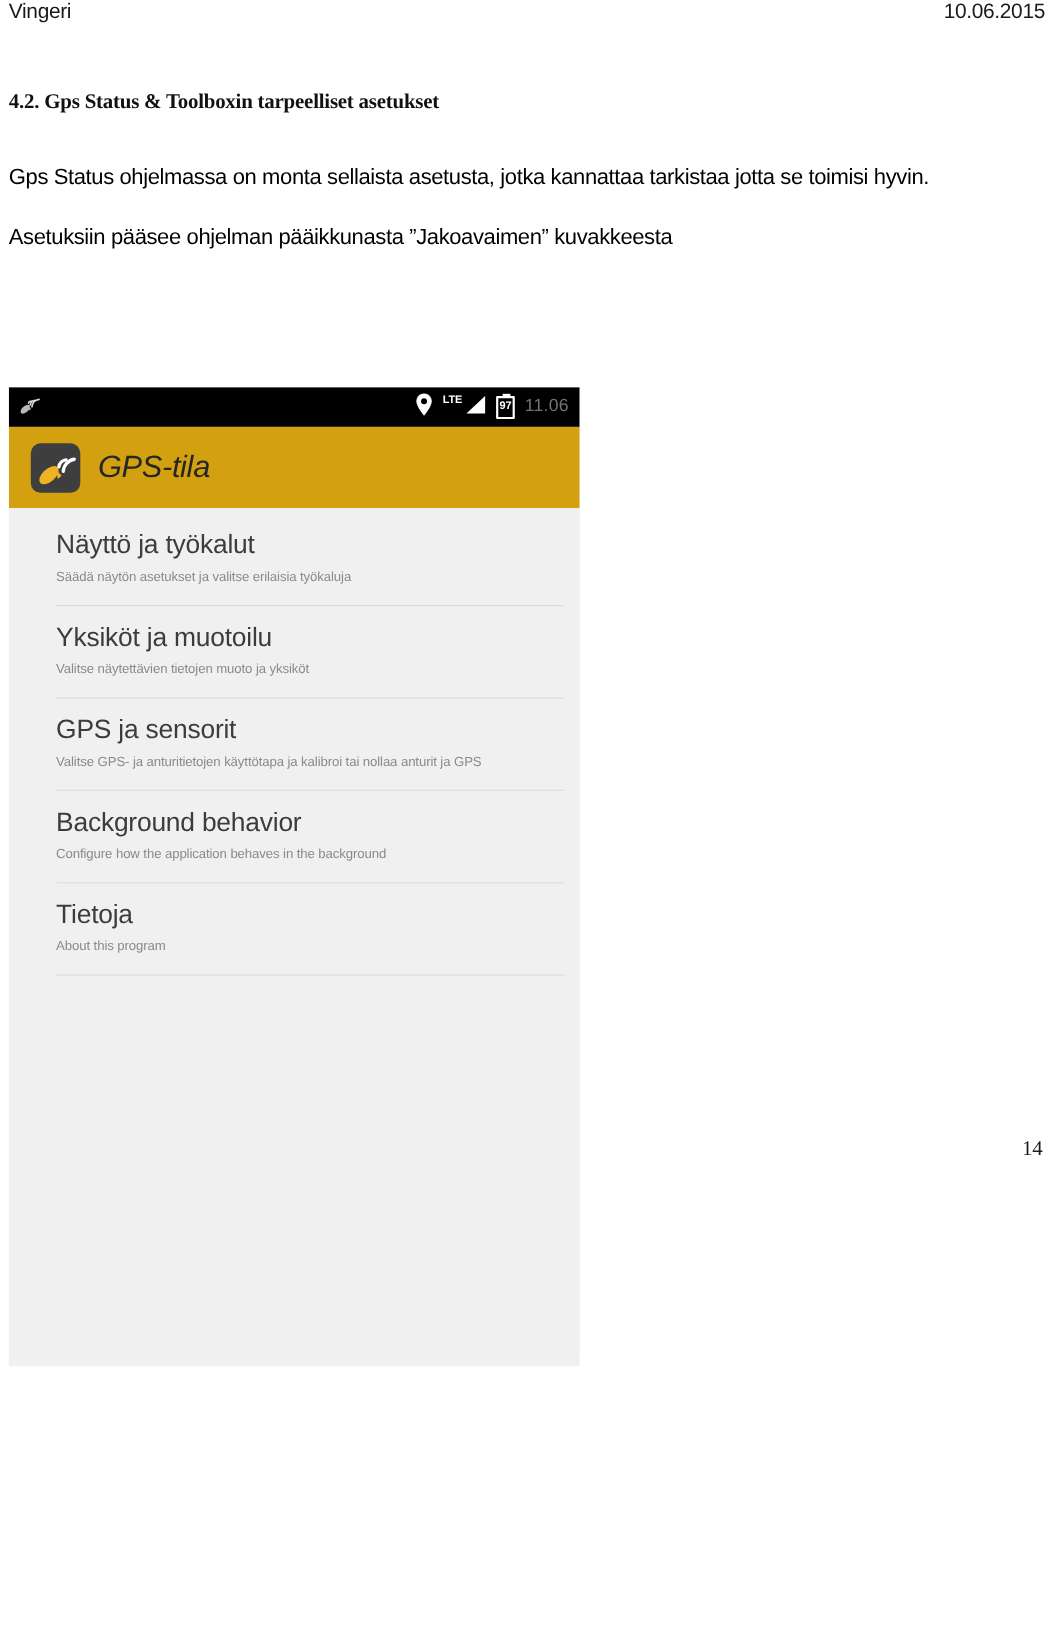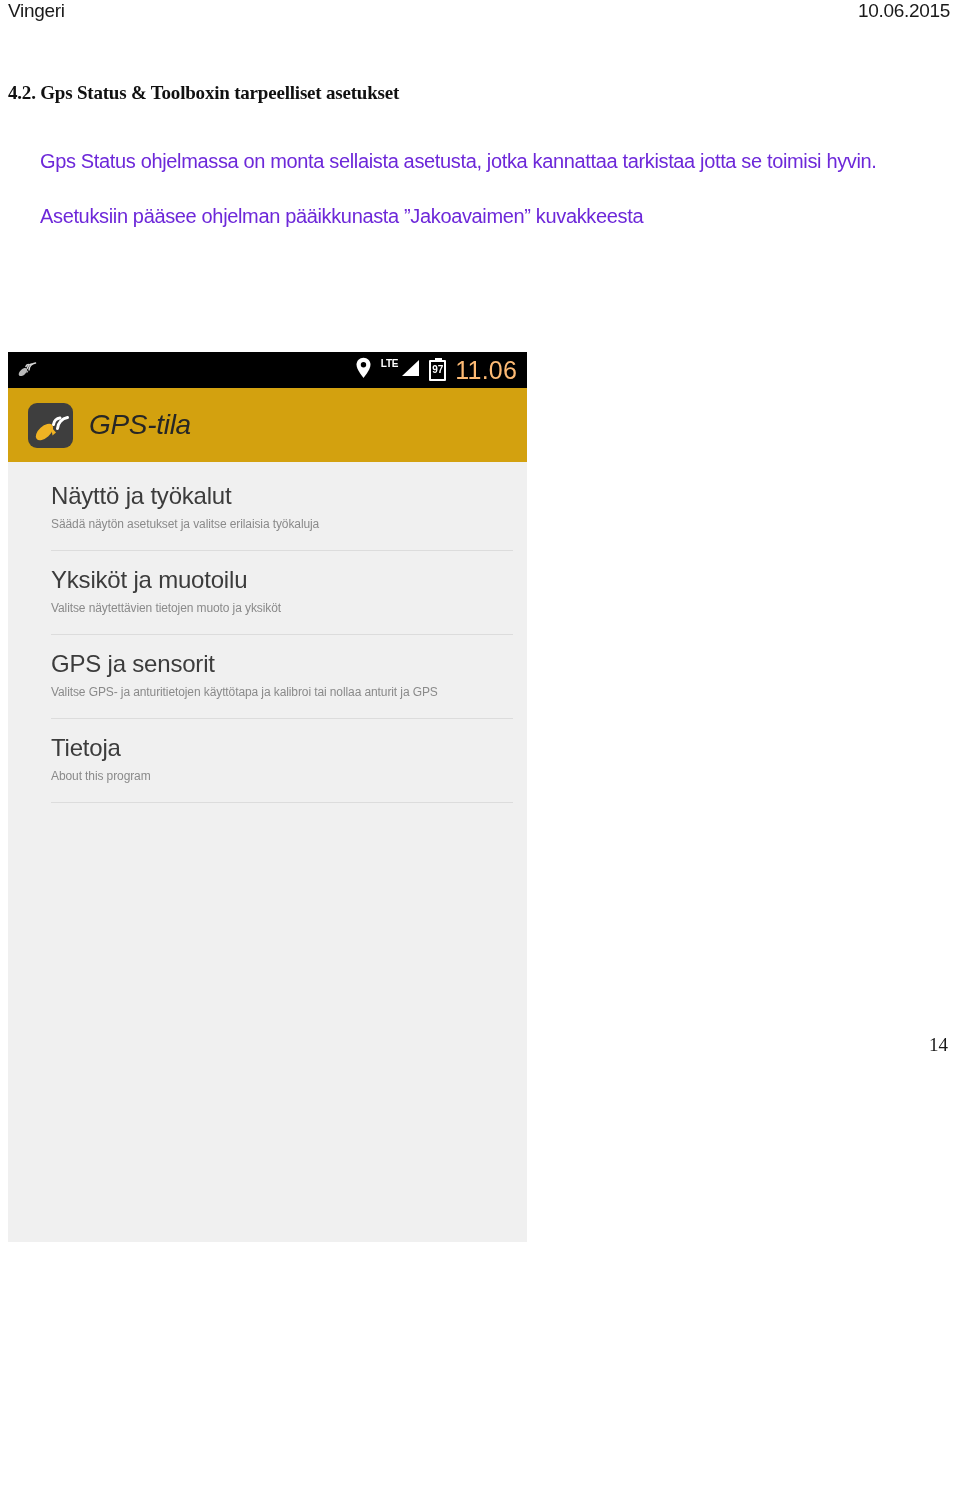--- a/index.html
+++ b/index.html
@@ -54,24 +54,23 @@
     white-space: nowrap;
     margin-top: 20px;
   }
 
   
   .body-par {
     position: absolute;
     left: 8px;
     font-family: "Liberation Sans", sans-serif;
     font-size: 20px;
-    color: #6d28d9;
+    color: #000000;
     letter-spacing: -0.35px;
     white-space: nowrap;
-    margin-left: 32px;
   }
   .body-par.p1 { top: 150px; }
   .body-par.p2 { top: 205px; }
 
   
   .page-number {
     position: absolute;
     right: 12px;
     bottom: 8px;
     font-family: "Liberation Serif", serif;
@@ -149,22 +148,22 @@
     background: #ffffff;
   }
   .battery-level {
     font-size: 10px;
     font-weight: bold;
     color: #ffffff;
     font-family: "Liberation Sans", sans-serif;
     line-height: 1;
   }
   .clock {
-    color: #fdba74;
-    font-size: 25px;
+    color: #737373;
+    font-size: 16px;
     font-family: "Liberation Sans", sans-serif;
     letter-spacing: 0.2px;
   }
 
   
   .app-bar {
     height: 74px;
     background: #d3a10f;
     display: flex;
     align-items: center;
@@ -316,20 +315,24 @@
       <div class="setting-item">
         <div class="setting-title">Yksiköt ja muotoilu</div>
         <div class="setting-subtitle">Valitse näytettävien tietojen muoto ja yksiköt</div>
       </div>
 
       <div class="setting-item">
         <div class="setting-title">GPS ja sensorit</div>
         <div class="setting-subtitle">Valitse GPS- ja anturitietojen käyttötapa ja kalibroi tai nollaa anturit ja GPS</div>
       </div>
 
+      <div class="setting-item">
+        <div class="setting-title">Background behavior</div>
+        <div class="setting-subtitle">Configure how the application behaves in the background</div>
+      </div>
 
       <div class="setting-item last-sep">
         <div class="setting-title">Tietoja</div>
         <div class="setting-subtitle">About this program</div>
       </div>
 
     </div>
   </div>
 
   <div class="page-number">14</div>

